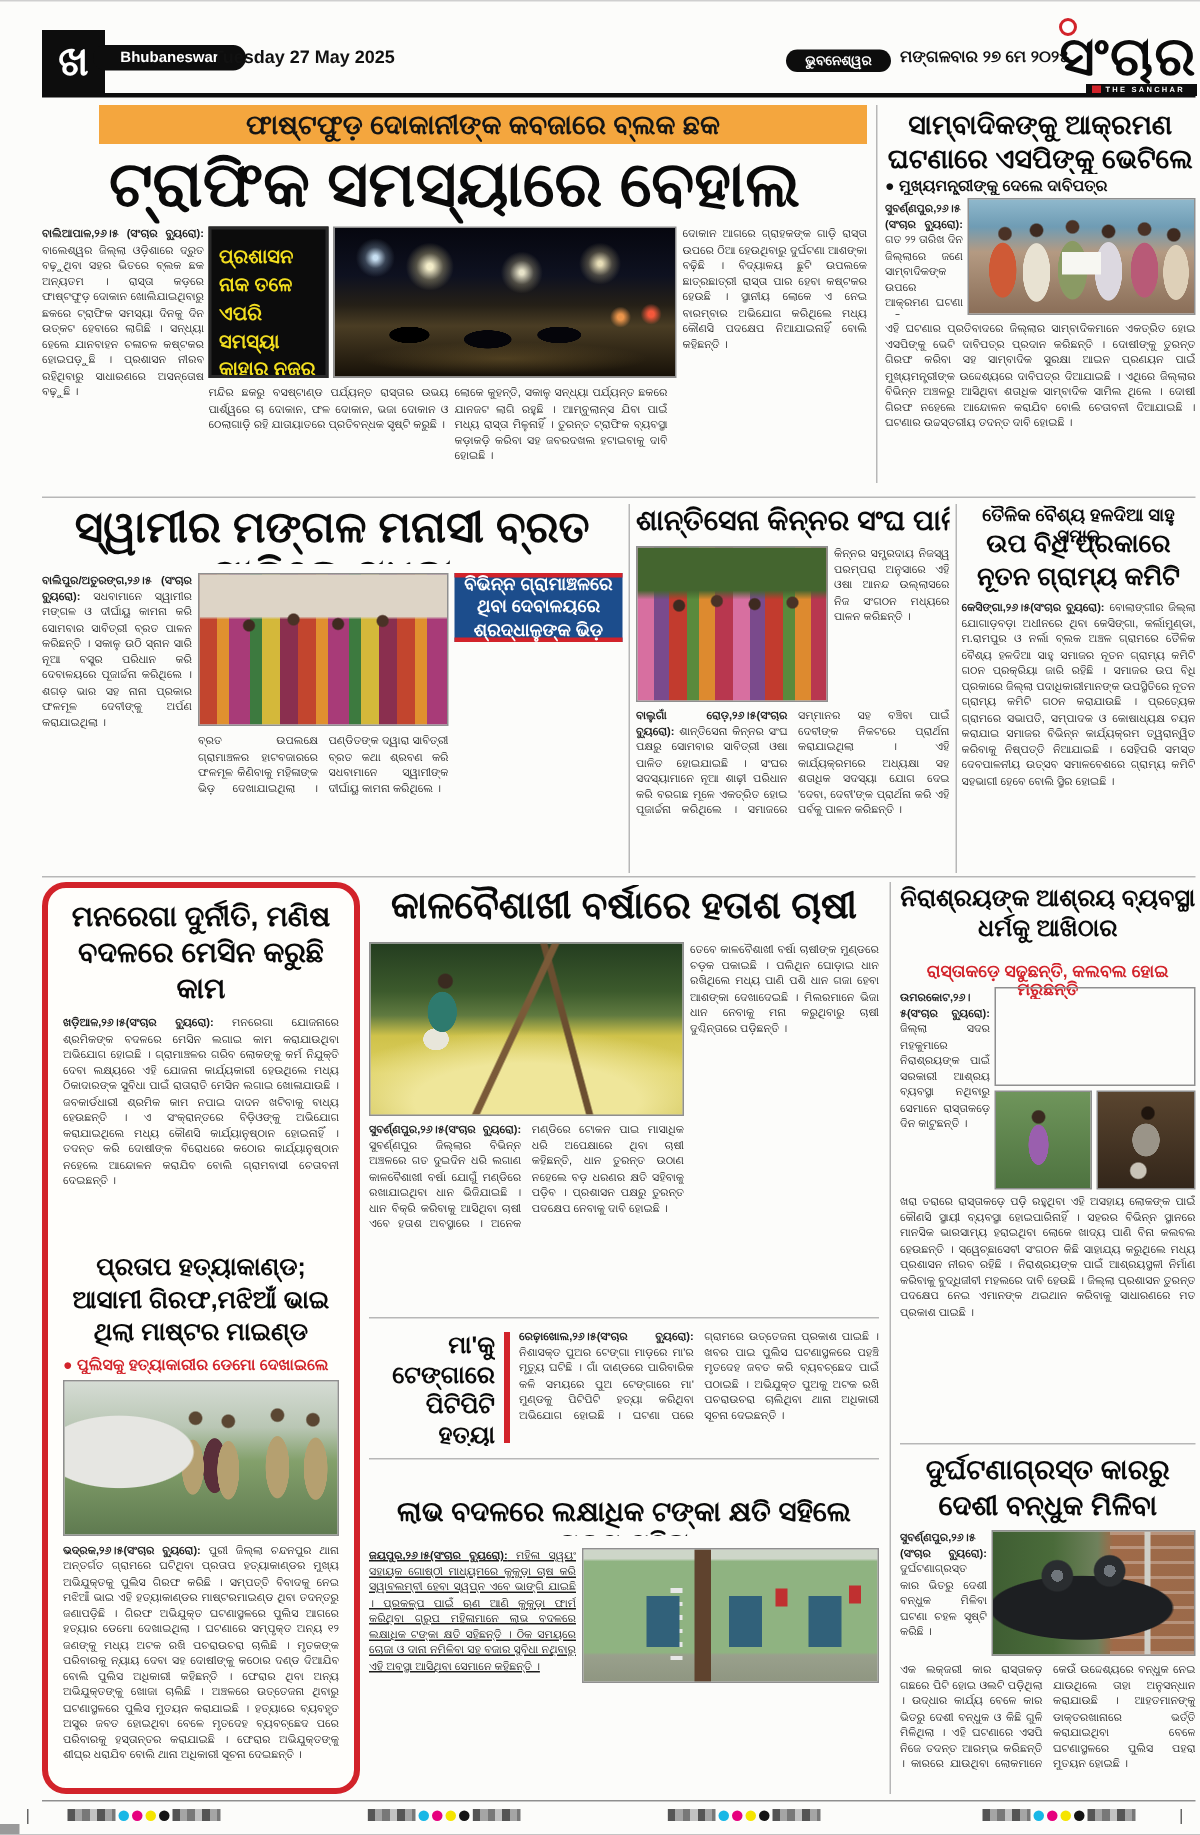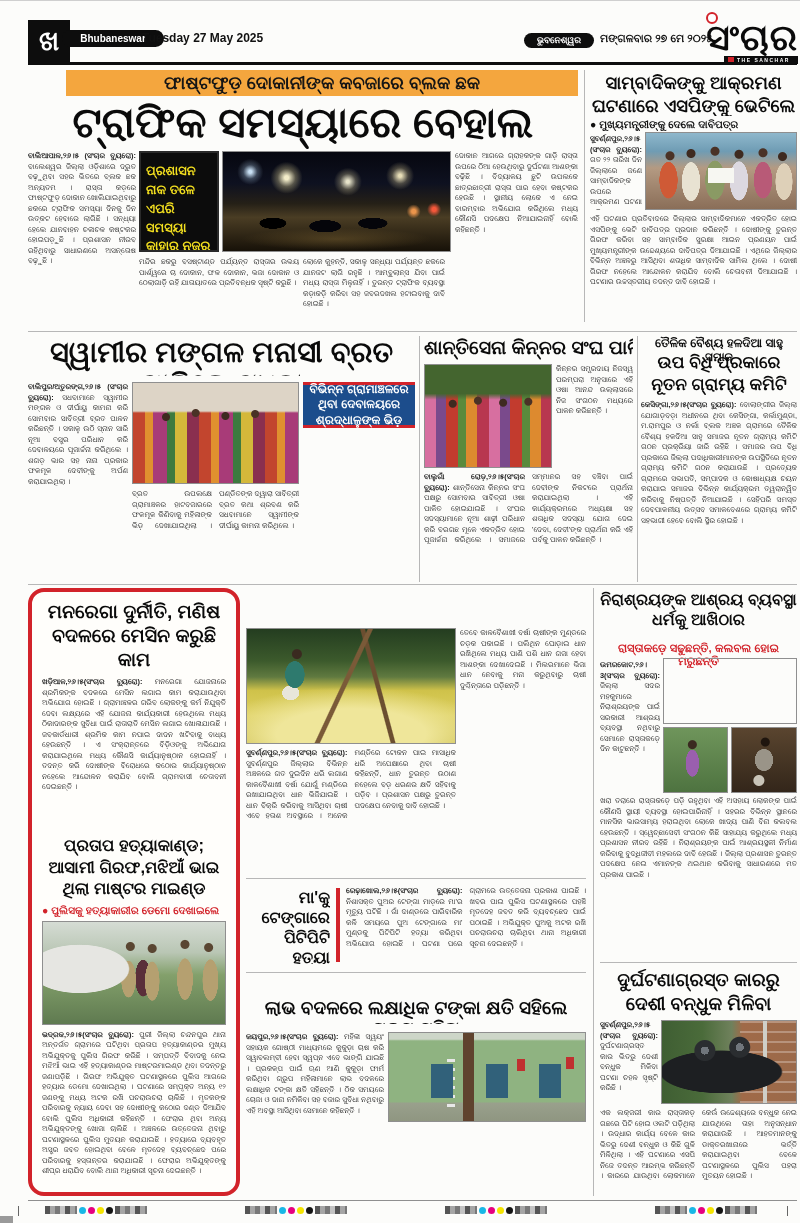--- a/index.html
+++ b/index.html
@@ -252,51 +252,52 @@
     </div>
     <div class="ph" id="ph-police" style="width:100%;height:104px;"></div>
     <div class="bt" style="height:214px;margin-top:5px;">
       <p><b class="dl">ଭଦ୍ରକ,୨୬।୫(ସଂଚାର ବ୍ୟୁରୋ):</b>
          <span>ପୁରୀ ଜିଲ୍ଲା ଚନ୍ଦନପୁର ଥାନା ଅନ୍ତର୍ଗତ ଗ୍ରାମରେ ଘଟିଥିବା ପ୍ରତାପ ହତ୍ୟାକାଣ୍ଡର ମୁଖ୍ୟ ଅଭିଯୁକ୍ତକୁ ପୁଲିସ ଗିରଫ କରିଛି । ସମ୍ପତ୍ତି ବିବାଦକୁ ନେଇ ମଝିଆଁ ଭାଇ ଏହି ହତ୍ୟାକାଣ୍ଡର ମାଷ୍ଟରମାଇଣ୍ଡ ଥିବା ତଦନ୍ତରୁ ଜଣାପଡ଼ିଛି । ଗିରଫ ଅଭିଯୁକ୍ତ ଘଟଣାସ୍ଥଳରେ ପୁଲିସ ଆଗରେ ହତ୍ୟାର ଡେମୋ ଦେଖାଇଥିଲା । ଘଟଣାରେ ସମ୍ପୃକ୍ତ ଅନ୍ୟ ୧୨ ଜଣଙ୍କୁ ମଧ୍ୟ ଅଟକ ରଖି ପଚରାଉଚରା ଚାଲିଛି । ମୃତକଙ୍କ ପରିବାରକୁ ନ୍ୟାୟ ଦେବା ସହ ଦୋଷୀଙ୍କୁ କଠୋର ଦଣ୍ଡ ଦିଆଯିବ ବୋଲି ପୁଲିସ ଅଧିକାରୀ କହିଛନ୍ତି । ଫେରାର ଥିବା ଅନ୍ୟ ଅଭିଯୁକ୍ତଙ୍କୁ ଖୋଜା ଚାଲିଛି । ଅଞ୍ଚଳରେ ଉତ୍ତେଜନା ଥିବାରୁ ଘଟଣାସ୍ଥଳରେ ପୁଲିସ ମୁତୟନ କରାଯାଇଛି । ହତ୍ୟାରେ ବ୍ୟବହୃତ ଅସ୍ତ୍ର ଜବତ ହୋଇଥିବା ବେଳେ ମୃତଦେହ ବ୍ୟବଚ୍ଛେଦ ପରେ ପରିବାରକୁ ହସ୍ତାନ୍ତର କରାଯାଇଛି । ଫେରାର ଅଭିଯୁକ୍ତଙ୍କୁ ଶୀଘ୍ର ଧରାଯିବ ବୋଲି ଥାନା ଅଧିକାରୀ ସୂଚନା ଦେଇଛନ୍ତି ।</span></p>
     </div>
   </div>
 
   <div class="abs vline" style="left:593px;top:588px;height:608px;"></div>
 
+  <div class="abs hl" style="left:246px;top:590px;width:340px;height:34px;font-size:25px;">କାଳବୈଶାଖୀ ବର୍ଷାରେ ହତାଶ ଚାଷୀ</div>
   <div class="abs ph" id="ph-farmer" style="left:246px;top:628px;width:210px;height:116px;"></div>
   <div class="abs bt" style="left:460px;top:628px;width:126px;height:240px;">ତେବେ କାଳବୈଶାଖୀ ବର୍ଷା ଚାଷୀଙ୍କ ମୁଣ୍ଡରେ ଚଡ଼କ ପକାଇଛି । ପଲିଥିନ ଘୋଡ଼ାଇ ଧାନ ରଖିଥିଲେ ମଧ୍ୟ ପାଣି ପଶି ଧାନ ଗଜା ହେବା ଆଶଙ୍କା ଦେଖାଦେଇଛି । ମିଲରମାନେ ଭିଜା ଧାନ ନେବାକୁ ମନା କରୁଥିବାରୁ ଚାଷୀ ଦୁଶ୍ଚିନ୍ତାରେ ପଡ଼ିଛନ୍ତି ।</div>
   <div class="abs bt cols2" style="left:246px;top:748px;width:210px;height:122px;">
     <p><b class="dl">ସୁବର୍ଣ୍ଣପୁର,୨୬।୫(ସଂଚାର ବ୍ୟୁରୋ):</b>
        <span>ସୁବର୍ଣ୍ଣପୁର ଜିଲ୍ଲାର ବିଭିନ୍ନ ଅଞ୍ଚଳରେ ଗତ ଦୁଇଦିନ ଧରି ଲଗାଣ କାଳବୈଶାଖୀ ବର୍ଷା ଯୋଗୁଁ ମଣ୍ଡିରେ ରଖାଯାଇଥିବା ଧାନ ଭିଜିଯାଇଛି । ଧାନ ବିକ୍ରି କରିବାକୁ ଆସିଥିବା ଚାଷୀ ଏବେ ହତାଶ ଅବସ୍ଥାରେ ।</span>
        <span>ଅନେକ ମଣ୍ଡିରେ ଟୋକନ ପାଇ ମାସାଧିକ ଧରି ଅପେକ୍ଷାରେ ଥିବା ଚାଷୀ କହିଛନ୍ତି, ଧାନ ତୁରନ୍ତ ଉଠାଣ ନହେଲେ ବଡ଼ ଧରଣର କ୍ଷତି ସହିବାକୁ ପଡ଼ିବ । ପ୍ରଶାସନ ପକ୍ଷରୁ ତୁରନ୍ତ ପଦକ୍ଷେପ ନେବାକୁ ଦାବି ହୋଇଛି ।</span></p>
   </div>
   <div class="abs hline" style="left:246px;top:878px;width:340px;"></div>
 
   <div class="abs hl" style="left:600px;top:590px;width:197px;height:48px;font-size:16px;line-height:1.25;">ନିରାଶ୍ରୟଙ୍କ ଆଶ୍ରୟ ବ୍ୟବସ୍ଥା ଧର୍ମକୁ ଆଖିଠାର</div>
   <div class="abs kick red" style="left:600px;top:642px;width:197px;font-size:11.5px;">ରାସ୍ତାକଡ଼େ ସଢୁଛନ୍ତି, କଲବଲ ହୋଇ ମରୁଛନ୍ତି</div>
   <div class="abs bt" style="left:600px;top:660px;width:60px;height:132px;">
-    <p><b class="dl">ଉମରକୋଟ,୨୬।3(ସଂଚାର ବ୍ୟୁରୋ):</b>
+    <p><b class="dl">ଉମରକୋଟ,୨୬।୫(ସଂଚାର ବ୍ୟୁରୋ):</b>
        <span>ଜିଲ୍ଲା ସଦର ମହକୁମାରେ ନିରାଶ୍ରୟଙ୍କ ପାଇଁ ସରକାରୀ ଆଶ୍ରୟ ବ୍ୟବସ୍ଥା ନଥିବାରୁ ସେମାନେ ରାସ୍ତାକଡ଼େ ଦିନ କାଟୁଛନ୍ତି ।</span></p>
   </div>
   <div class="abs ph" id="ph-homeless" style="left:663px;top:658px;width:134px;height:66px;"></div>
   <div class="abs ph" id="ph-hb1" style="left:663px;top:727px;width:65px;height:66px;"></div>
   <div class="abs ph" id="ph-hb2" style="left:731px;top:727px;width:66px;height:66px;"></div>
   <div class="abs bt" style="left:600px;top:796px;width:197px;height:162px;">ଖରା ତରାରେ ରାସ୍ତାକଡ଼େ ପଡ଼ି ରହୁଥିବା ଏହି ଅସହାୟ ଲୋକଙ୍କ ପାଇଁ କୌଣସି ସ୍ଥାୟୀ ବ୍ୟବସ୍ଥା ହୋଇପାରିନାହିଁ । ସହରର ବିଭିନ୍ନ ସ୍ଥାନରେ ମାନସିକ ଭାରସାମ୍ୟ ହରାଇଥିବା ଲୋକେ ଖାଦ୍ୟ ପାଣି ବିନା କଲବଲ ହେଉଛନ୍ତି । ସ୍ୱେଚ୍ଛାସେବୀ ସଂଗଠନ କିଛି ସାହାଯ୍ୟ କରୁଥିଲେ ମଧ୍ୟ ପ୍ରଶାସନ ନୀରବ ରହିଛି । ନିରାଶ୍ରୟଙ୍କ ପାଇଁ ଆଶ୍ରୟସ୍ଥଳୀ ନିର୍ମାଣ କରିବାକୁ ବୁଦ୍ଧିଜୀବୀ ମହଲରେ ଦାବି ହେଉଛି । ଜିଲ୍ଲା ପ୍ରଶାସନ ତୁରନ୍ତ ପଦକ୍ଷେପ ନେଇ ଏମାନଙ୍କ ଥଇଥାନ କରିବାକୁ ସାଧାରଣରେ ମତ ପ୍ରକାଶ ପାଇଛି ।</div>
   <div class="abs hline" style="left:600px;top:962px;width:197px;"></div>
 
   <div class="abs hl" style="left:246px;top:888px;width:84px;height:76px;font-size:16px;line-height:1.25;text-align:right;">ମା'କୁ ଟେଙ୍ଗାରେ ପିଟିପିଟି ହତ୍ୟା</div>
   <div class="abs redbar" style="left:336px;top:888px;width:4px;height:74px;"></div>
   <div class="abs bt cols2" style="left:346px;top:886px;width:240px;height:80px;">
     <p><b class="dl">ରେଢ଼ାଖୋଲ,୨୬।୫(ସଂଚାର ବ୍ୟୁରୋ):</b>
        <span>ନିଶାସକ୍ତ ପୁଅର ଟେଙ୍ଗା ମାଡ଼ରେ ମା'ର ମୃତ୍ୟୁ ଘଟିଛି । ଗାଁ ଦାଣ୍ଡରେ ପାରିବାରିକ କଳି ସମୟରେ ପୁଅ ଟେଙ୍ଗାରେ ମା' ମୁଣ୍ଡକୁ ପିଟିପିଟି ହତ୍ୟା କରିଥିବା ଅଭିଯୋଗ ହୋଇଛି । ଘଟଣା ପରେ ଗ୍ରାମରେ ଉତ୍ତେଜନା ପ୍ରକାଶ ପାଇଛି । ଖବର ପାଇ ପୁଲିସ ଘଟଣାସ୍ଥଳରେ ପହଞ୍ଚି ମୃତଦେହ ଜବତ କରି ବ୍ୟବଚ୍ଛେଦ ପାଇଁ ପଠାଇଛି । ଅଭିଯୁକ୍ତ ପୁଅକୁ ଅଟକ ରଖି ପଚରାଉଚରା ଚାଲିଥିବା ଥାନା ଅଧିକାରୀ ସୂଚନା ଦେଇଛନ୍ତି ।</span></p>
   </div>
   <div class="abs hline" style="left:246px;top:972px;width:340px;"></div>
 
   <div class="abs hl" style="left:246px;top:998px;width:340px;height:26px;font-size:18.5px;">ଲାଭ ବଦଳରେ ଲକ୍ଷାଧିକ ଟଙ୍କା କ୍ଷତି ସହିଲେ ଗ୍ରୁପ ମହିଳା</div>
-  <div class="abs bt" style="left:246px;top:1032px;width:138px;height:162px;">
+  <div class="abs bt" style="left:246px;top:1032px;width:138px;height:162px;text-decoration:underline;">
     <p><b class="dl">ଜୟପୁର,୨୬।୫(ସଂଚାର ବ୍ୟୁରୋ):</b>
        <span>ମହିଳା ସ୍ୱୟଂ ସହାୟକ ଗୋଷ୍ଠୀ ମାଧ୍ୟମରେ କୁକୁଡ଼ା ଚାଷ କରି ସ୍ୱାବଲମ୍ବୀ ହେବା ସ୍ୱପ୍ନ ଏବେ ଭାଙ୍ଗି ଯାଇଛି । ପ୍ରକଳ୍ପ ପାଇଁ ଋଣ ଆଣି କୁକୁଡ଼ା ଫାର୍ମ କରିଥିବା ଗ୍ରୁପ ମହିଳାମାନେ ଲାଭ ବଦଳରେ ଲକ୍ଷାଧିକ ଟଙ୍କା କ୍ଷତି ସହିଛନ୍ତି । ଠିକ ସମୟରେ ଚୋଜା ଓ ଦାନା ନମିଳିବା ସହ ବଜାର ସୁବିଧା ନଥିବାରୁ ଏହି ଅବସ୍ଥା ଆସିଥିବା ସେମାନେ କହିଛନ୍ତି ।</span></p>
   </div>
   <div class="abs ph" id="ph-building" style="left:388px;top:1032px;width:198px;height:90px;"></div>
 
   <div class="abs hl" style="left:600px;top:968px;width:197px;height:48px;font-size:18.5px;line-height:1.3;">ଦୁର୍ଘଟଣାଗ୍ରସ୍ତ କାରରୁ ଦେଶୀ ବନ୍ଧୁକ ମିଳିବା ଘଟଣାରେ ଏସପିଙ୍କ ତଦନ୍ତ ଆରମ୍ଭ</div>
   <div class="abs bt" style="left:600px;top:1020px;width:58px;height:84px;">
     <p><b class="dl">ସୁବର୍ଣ୍ଣପୁର,୨୬।୫ (ସଂଚାର ବ୍ୟୁରୋ):</b>
        <span>ଦୁର୍ଘଟଣାଗ୍ରସ୍ତ କାର ଭିତରୁ ଦେଶୀ ବନ୍ଧୁକ ମିଳିବା ଘଟଣା ଚହଳ ସୃଷ୍ଟି କରିଛି ।</span></p>
   </div>

